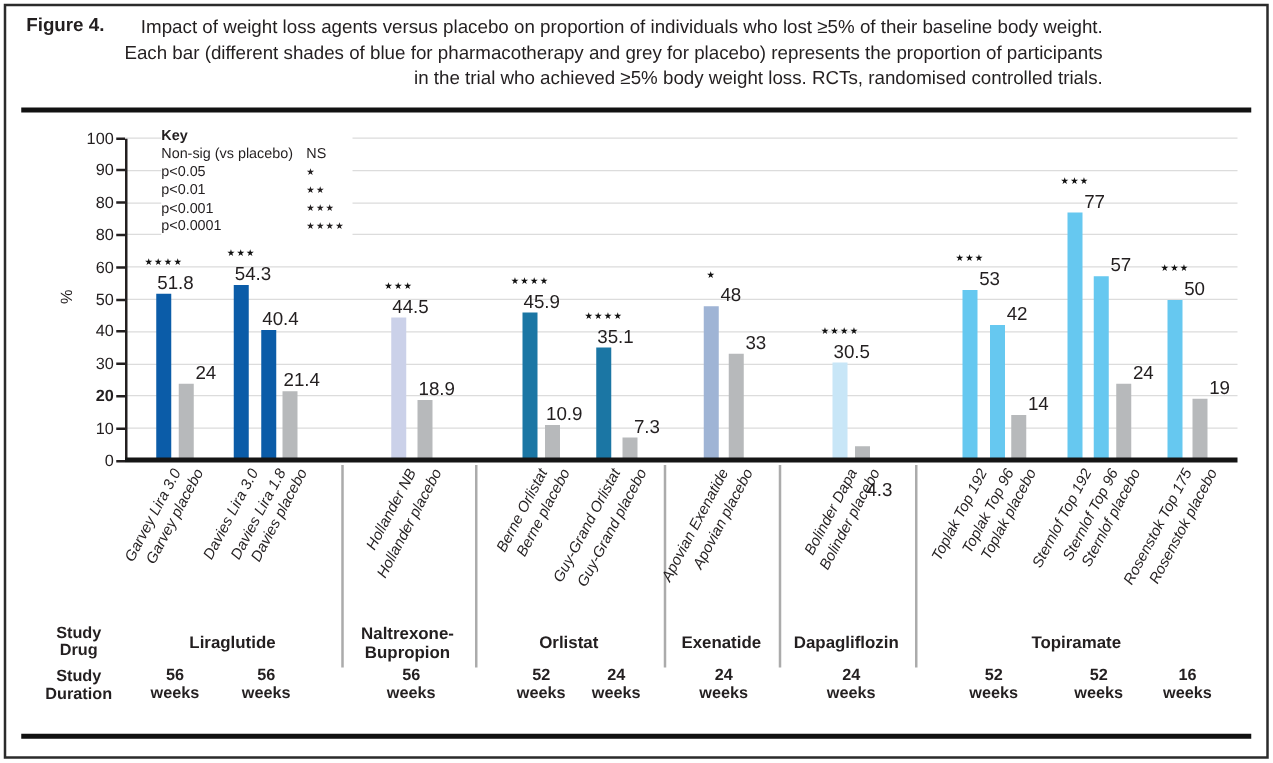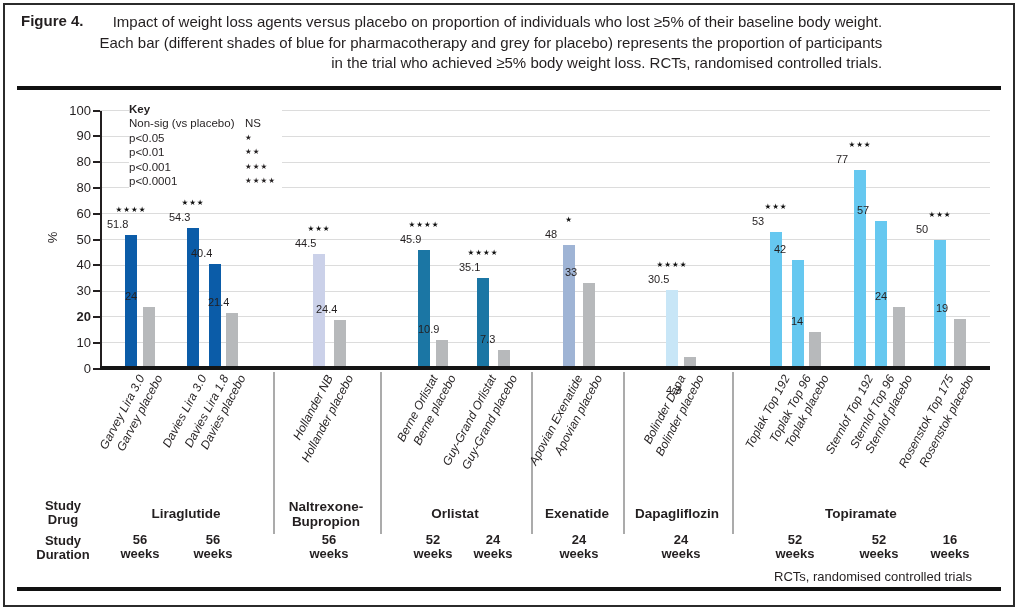--- a/index.html
+++ b/index.html
@@ -18,21 +18,21 @@
   .key-title{font-weight:700;}
   .key-row{display:flex;}
   .key-lab{width:116px;}
   .stars{font-size:7.5px;letter-spacing:1px;}
   .gridline{height:1px;background:#dcdcdc;z-index:0;}
   .yaxis{width:2px;background:#231f20;z-index:4;}
   .xaxis{height:4px;background:#151515;z-index:4;}
   .ytick{width:7px;height:2px;background:#231f20;z-index:4;}
   .yticklab{width:34px;text-align:right;font-size:13px;line-height:16px;z-index:4;}
   .bar{z-index:2;}
-  .barval{width:48px;text-align:left;font-size:11px;z-index:3;}
+  .barval{width:48px;text-align:right;font-size:15px;z-index:3;}
   .barsig{width:48px;text-align:center;z-index:3;color:#111;}
   .xlab{font-size:12px;font-style:italic;white-space:nowrap;transform:rotate(-62deg);
         transform-origin:100% 0;z-index:2;line-height:13px;}
   .divider{width:2px;background:#ababab;z-index:1;}
   .grouplab{height:34px;display:flex;align-items:center;justify-content:center;text-align:center;
             font-weight:700;font-size:13.5px;line-height:15px;white-space:pre-line;}
   .durlab{text-align:center;font-weight:700;font-size:13px;line-height:14px;white-space:pre-line;}
   .rowhdr{text-align:center;font-weight:700;font-size:13px;line-height:14px;white-space:pre-line;}
   .rcts{font-size:13px;}
 </style>
@@ -72,21 +72,20 @@
             <div class="key-row">
               <span class="key-lab">p&lt;0.0001</span>
               <span class="stars">★★★★</span>
             </div>
           </div>
       </div>
       <div class="rowhdr abs" style="left:28px;top:409px;width:60px;">Study
 Drug</div>
       <div class="rowhdr abs" style="left:28px;top:444px;width:60px;">Study
 Duration</div>
-      <div class="rcts abs" style="top:479px;right:41px;">RCTs, randomised controlled trials</div>
     <div class="ytick abs" style="left: 88px; top: 278px;"></div>
         <div class="yticklab abs" style="left: 52px; top: 271px;">0</div>
         <div class="gridline abs" style="left: 95px; top: 252.7px; width: 890px;"></div>
         <div class="ytick abs" style="left: 88px; top: 252.2px;"></div>
         <div class="yticklab abs" style="left: 52px; top: 245.2px;">10</div>
         <div class="gridline abs" style="left: 95px; top: 226.9px; width: 890px;"></div>
         <div class="ytick abs" style="left: 88px; top: 226.4px;"></div>
         <div class="yticklab abs" style="left: 52px; top: 219px; font-weight: bold;">20</div>
         <div class="gridline abs" style="left: 95px; top: 201.1px; width: 890px;"></div>
         <div class="ytick abs" style="left: 88px; top: 200.6px;"></div>
@@ -129,21 +128,21 @@
         <div class="barval abs" style="left: 186px; top: 157.768px;">40.4</div>
         <div class="xlab abs" style="top: 283px; right: 793px;">Davies Lira 1.8</div>
         <div class="bar abs" style="left: 221px; top: 223.788px; width: 12px; height: 55.212px; background: rgb(183, 185, 187);"></div>
         <div class="barval abs" style="left: 203px; top: 206.788px;">21.4</div>
         <div class="xlab abs" style="top: 283px; right: 776px;">Davies placebo</div>
         <div class="bar abs" style="left: 308px; top: 164.19px; width: 12px; height: 114.81px; background: rgb(203, 209, 233);"></div>
         <div class="barval abs" style="left: 290px; top: 147.19px;">44.5</div>
         <div class="barsig stars abs" style="left: 290px; top: 134.19px;">★★★</div>
         <div class="xlab abs" style="top: 283px; right: 689px;">Hollander NB</div>
         <div class="bar abs" style="left: 329px; top: 230.238px; width: 12px; height: 48.762px; background: rgb(183, 185, 187);"></div>
-        <div class="barval abs" style="left: 311px; top: 213.238px;">24.4</div>
+        <div class="barval abs" style="left: 311px; top: 213.238px;">18.9</div>
         <div class="xlab abs" style="top: 283px; right: 668px;">Hollander placebo</div>
         <div class="bar abs" style="left: 413px; top: 160.578px; width: 12px; height: 118.422px; background: rgb(27, 118, 164);"></div>
         <div class="barval abs" style="left: 395px; top: 143.578px;">45.9</div>
         <div class="barsig stars abs" style="left: 395px; top: 130.578px;">★★★★</div>
         <div class="xlab abs" style="top: 283px; right: 584px;">Berne Orlistat</div>
         <div class="bar abs" style="left: 431px; top: 250.878px; width: 12px; height: 28.122px; background: rgb(183, 185, 187);"></div>
         <div class="barval abs" style="left: 413px; top: 233.878px;">10.9</div>
         <div class="xlab abs" style="top: 283px; right: 566px;">Berne placebo</div>
         <div class="bar abs" style="left: 472px; top: 188.442px; width: 12px; height: 90.558px; background: rgb(27, 118, 164);"></div>
         <div class="barval abs" style="left: 454px; top: 171.442px;">35.1</div>

